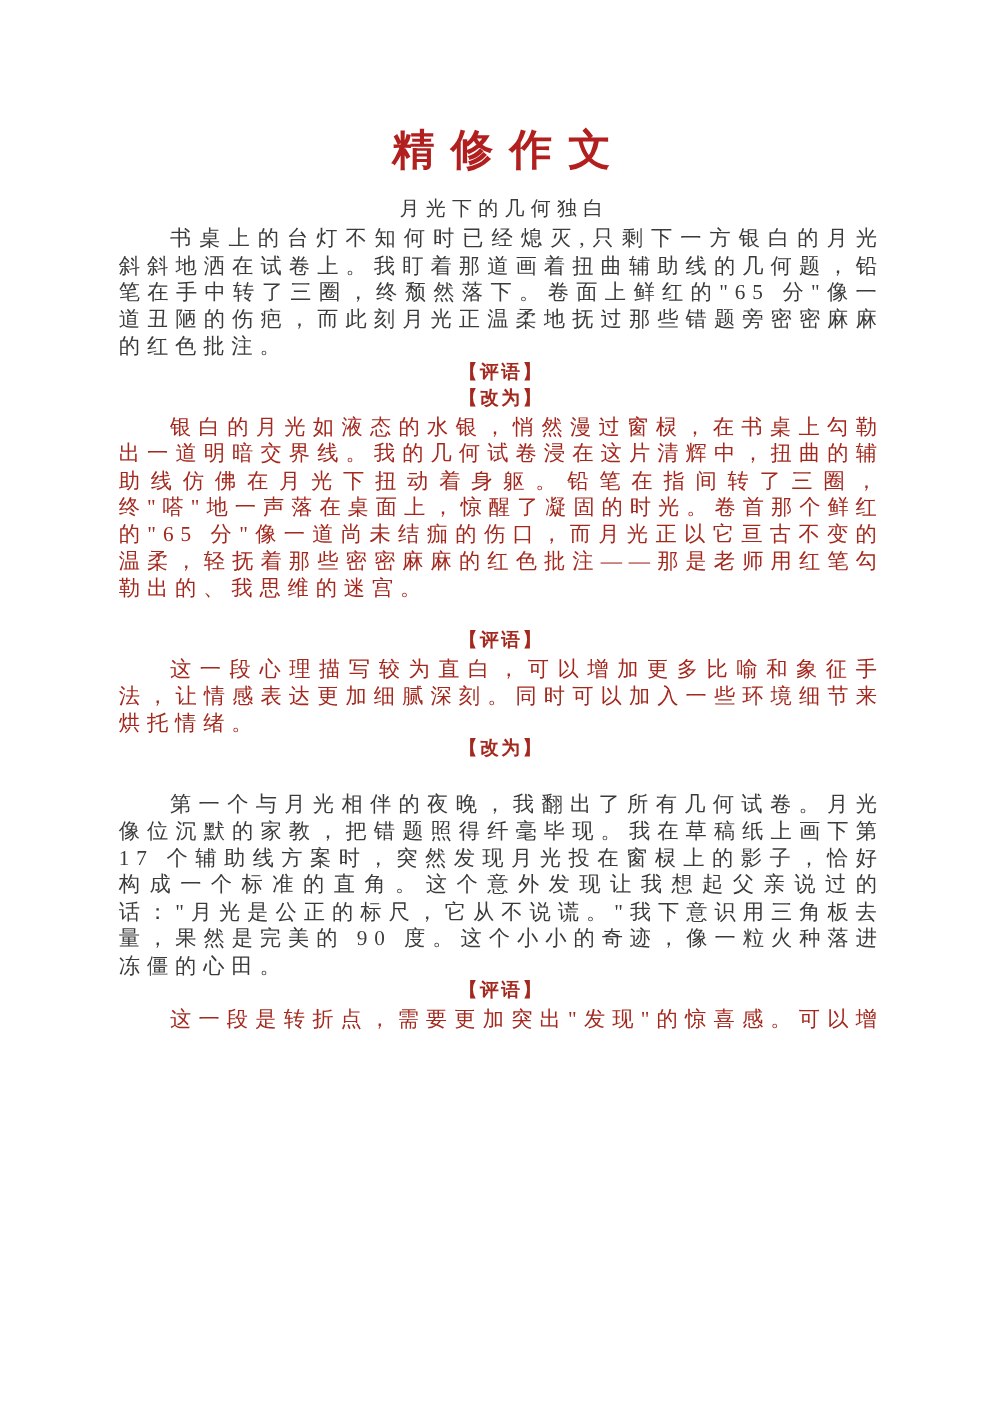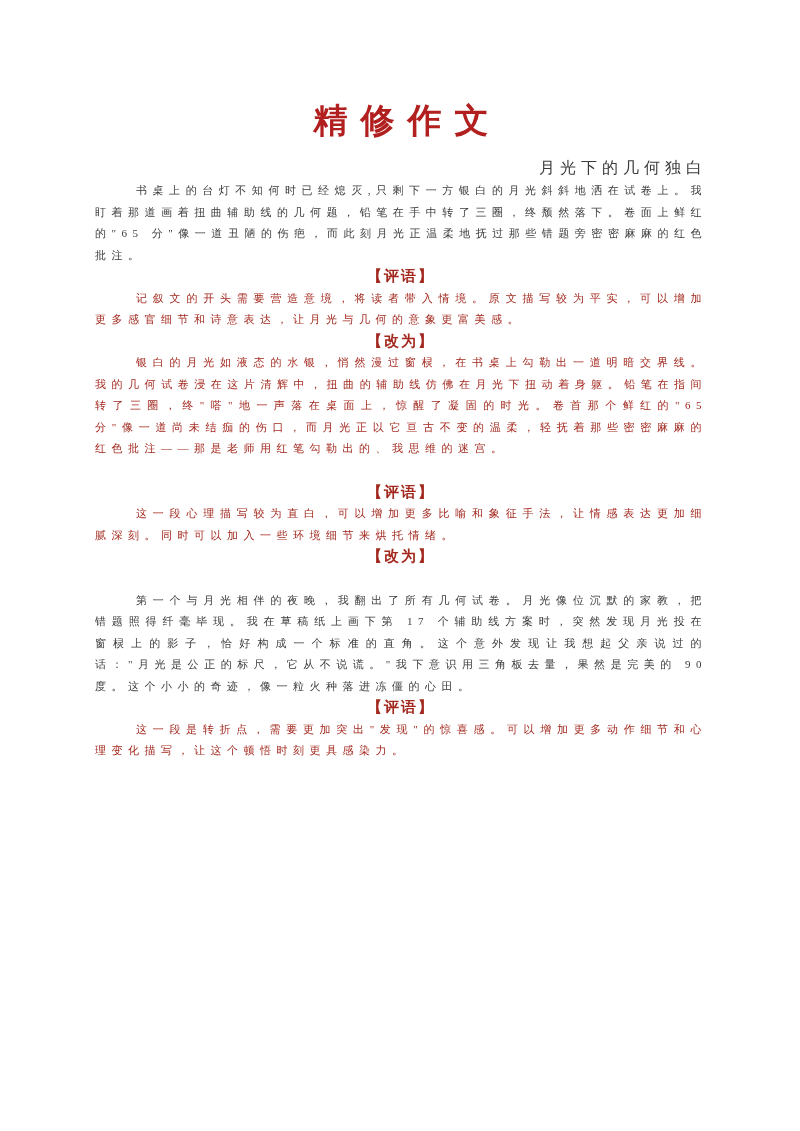--- a/index.html
+++ b/index.html
@@ -25,31 +25,31 @@
     text-align: center;
     color: var(--title-red, #b21f1f);
     font-size: 34px;
     line-height: 42px;
     font-weight: bold;
     letter-spacing: 13px;
     text-indent: 13px; 
     margin: 0 0 14px 0;
   }
   .essay-title {
-    text-align: right;
+    text-align: center;
     color: var(--body-text, #3b3b3b);
     font-size: 16px;
     line-height: 24px;
     letter-spacing: 5px;
     text-indent: 5px;
     margin: 0;
     font-weight: normal;
   }
   .para {
-    font-size: 11px;
+    font-size: 17px;
     line-height: 21.5px;
     letter-spacing: 5.5px;
     text-align: justify;
     text-indent: 41px;
     margin: 0;
   }
   .para.black { color: var(--body-text, #3b3b3b); }
   .para.red   { color: var(--annotation-red, #a3291f); }
   .section-label {
     font-size: 15px;
@@ -84,21 +84,20 @@
 <div class="page">
   <div class="content">
 
     <h1 class="doc-title">精修作文</h1>
 
     <h2 class="essay-title">月光下的几何独白</h2>
 
     <p class="para black">书桌上的台灯不知何时已经熄灭,只剩下一方银白的月光斜斜地洒在试卷上。我盯着那道画着扭曲辅助线的几何题，铅笔在手中转了三圈，终颓然落下。卷面上鲜红的"65 分"像一道丑陋的伤疤，而此刻月光正温柔地抚过那些错题旁密密麻麻的红色批注。</p>
 
     <p class="section-label">【评语】</p>
-    <p class="para red">记叙文的开头需要营造意境，将读者带入情境。原文描写较为平实，可以增加更多感官细节和诗意表达，让月光与几何的意象更富美感。</p>
 
     <p class="section-label">【改为】</p>
     <p class="para red">银白的月光如液态的水银，悄然漫过窗棂，在书桌上勾勒出一道明暗交界线。我的几何试卷浸在这片清辉中，扭曲的辅助线仿佛在月光下扭动着身躯。铅笔在指间转了三圈，终"嗒"地一声落在桌面上，惊醒了凝固的时光。卷首那个鲜红的"65 分"像一道尚未结痂的伤口，而月光正以它亘古不变的温柔，轻抚着那些密密麻麻的红色批注——那是老师用红笔勾勒出的、我思维的迷宫。</p>
 
     <div class="spacer-line"></div>
 
 
     <p class="section-label">【评语】</p>
     <p class="para red">这一段心理描写较为直白，可以增加更多比喻和象征手法，让情感表达更加细腻深刻。同时可以加入一些环境细节来烘托情绪。</p>
 

